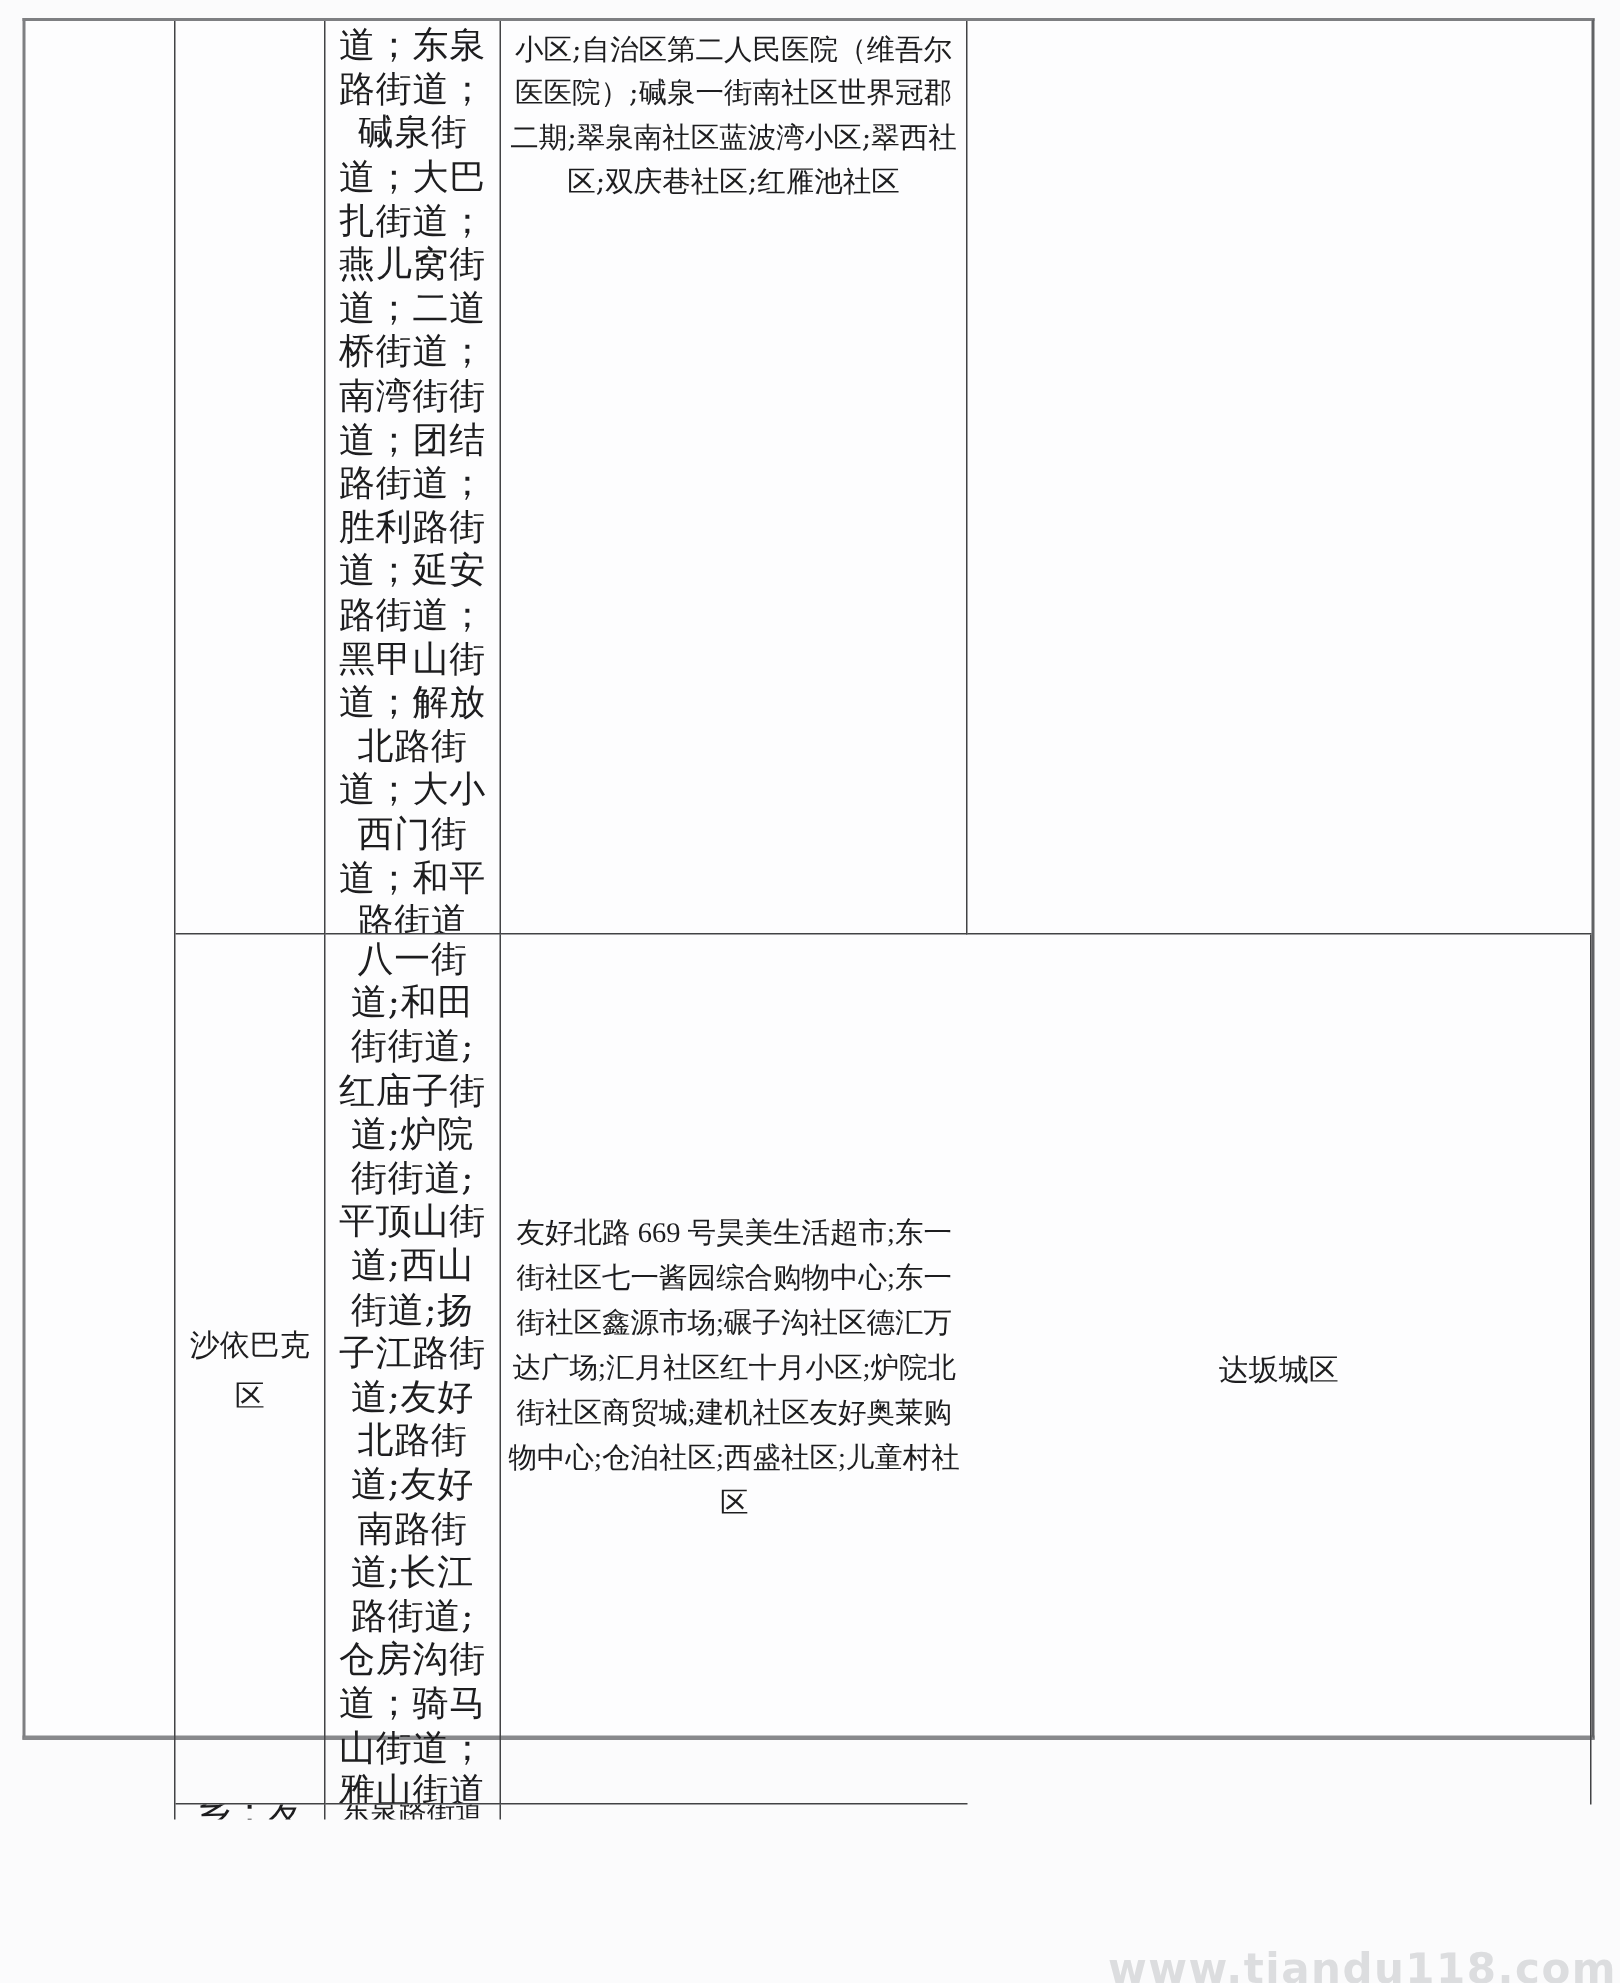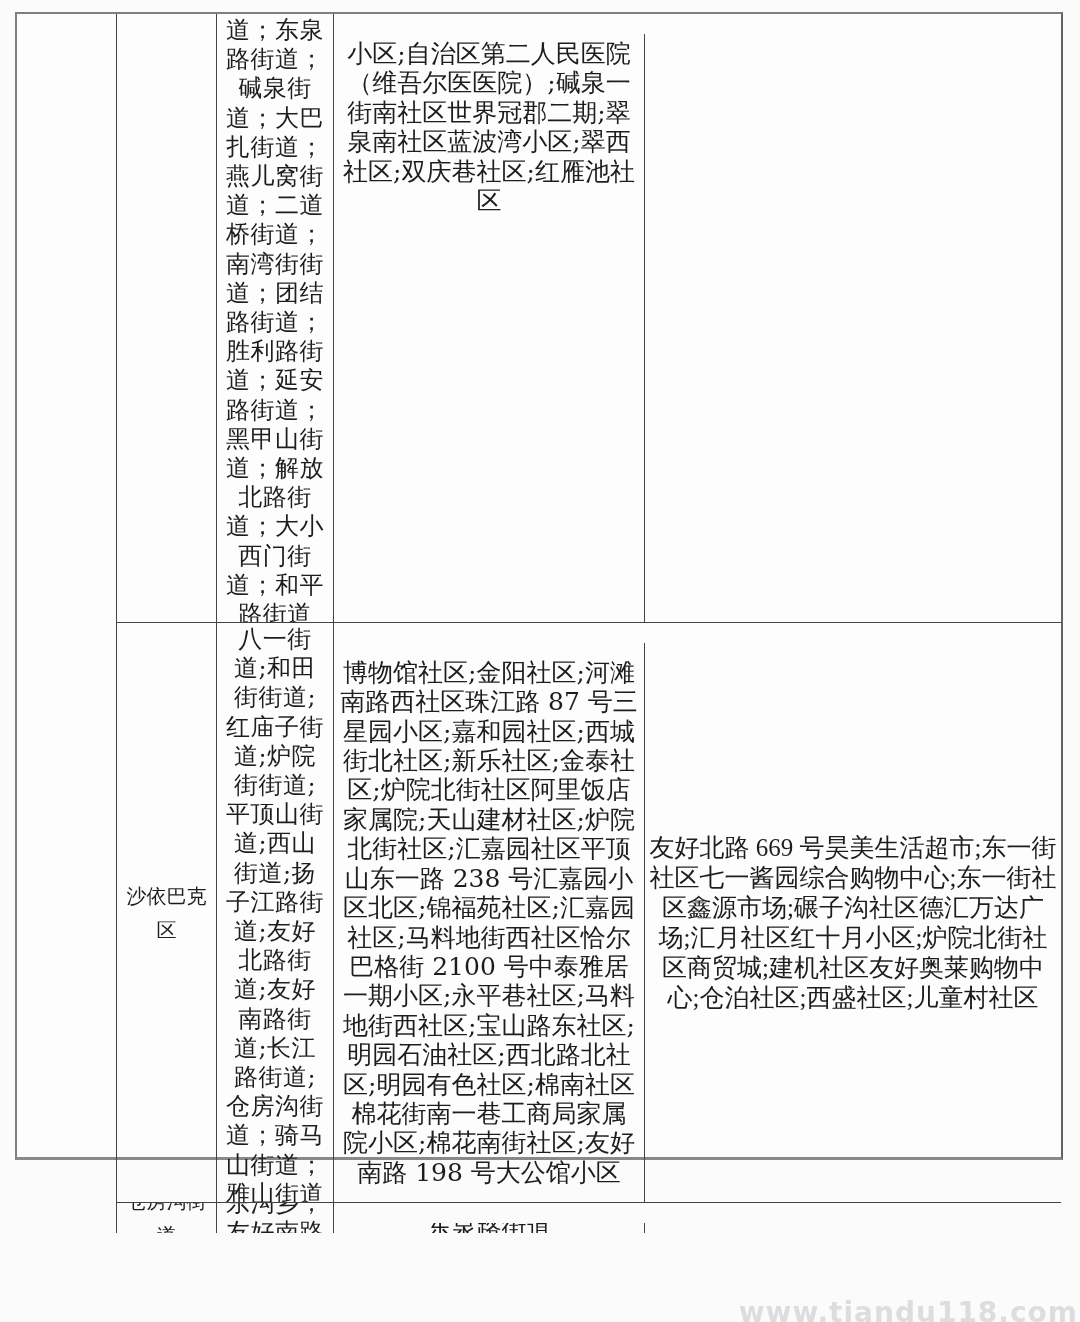--- a/index.html
+++ b/index.html
@@ -53,24 +53,23 @@
     line-height: 34px;
     padding: 2px 8px;
   }
   .streets {
     font-size: 24px;
     line-height: 29.2px;
     padding: 2px 6px;
     letter-spacing: 0.5px;
   }
   .communities {
-    font-size: 25px;
+    font-size: 19px;
     line-height: 29.4px;
     padding: 5px 6px;
-    margin-top: 20px;
   }
   .communities.wide {
     padding: 5px 4px;
     line-height: 30px;
     font-family: Liberation Serif, serif;
   }
   .watermark {
     position: absolute;
     right: 2px;
     bottom: -7px;
@@ -91,24 +90,23 @@
 
     <div class="cell c-city inner-r"></div>
 
     <div class="cell inner-r inner-b district v-top"></div>
     <div class="cell inner-r inner-b streets v-top">道；东泉路街道；碱泉街道；大巴扎街道；燕儿窝街道；二道桥街道；南湾街街道；团结路街道；胜利路街道；延安路街道；黑甲山街道；解放北路街道；大小西门街道；和平路街道</div>
     <div class="cell inner-r inner-b communities v-top">小区;自治区第二人民医院（维吾尔医医院）;碱泉一街南社区世界冠郡二期;翠泉南社区蓝波湾小区;翠西社区;双庆巷社区;红雁池社区</div>
     <div class="cell inner-b communities wide v-top"></div>
 
     <div class="cell inner-r inner-b district">沙依巴克区</div>
     <div class="cell inner-r inner-b streets v-top">八一街道;和田街街道;红庙子街道;炉院街街道;平顶山街道;西山街道;扬子江路街道;友好北路街道;友好南路街道;长江路街道;仓房沟街道；骑马山街道；雅山街道</div>
-    <div class="cell inner-r inner-b communities">博物馆社区;金阳社区;河滩南路西社区珠江路 87 号三星园小区;嘉和园社区;西城街北社区;新乐社区;金泰社区;炉院北街社区阿里饭店家属院;天山建材社区;炉院北街社区;汇嘉园社区平顶山东一路 238 号汇嘉园小区北区;锦福苑社区;汇嘉园社区;马料地街西社区恰尔巴格街 2100 号中泰雅居一期小区;永平巷社区;马料地街西社区;宝山路东社区;明园石油社区;西北路北社区;明园有色社区;棉南社区棉花街南一巷工商局家属院小区;棉花南街社区;友好南路 198 号大公馆小区</div>
     <div class="cell inner-b communities wide">友好北路 669 号昊美生活超市;东一街社区七一酱园综合购物中心;东一街社区鑫源市场;碾子沟社区德汇万达广场;汇月社区红十月小区;炉院北街社区商贸城;建机社区友好奥莱购物中心;仓泊社区;西盛社区;儿童村社区</div>
 
-    <div class="cell inner-r district">仓房沟街道</div>
+    <div class="cell inner-r district">达坂城区</div>
     <div class="cell inner-r streets">东沟乡；友好南路</div>
     <div class="cell inner-r communities">东泉路街道</div>
 
   </div>
 
   <div class="watermark">www.tiandu118.com</div>
 
 </div>
 
 </body></html>

